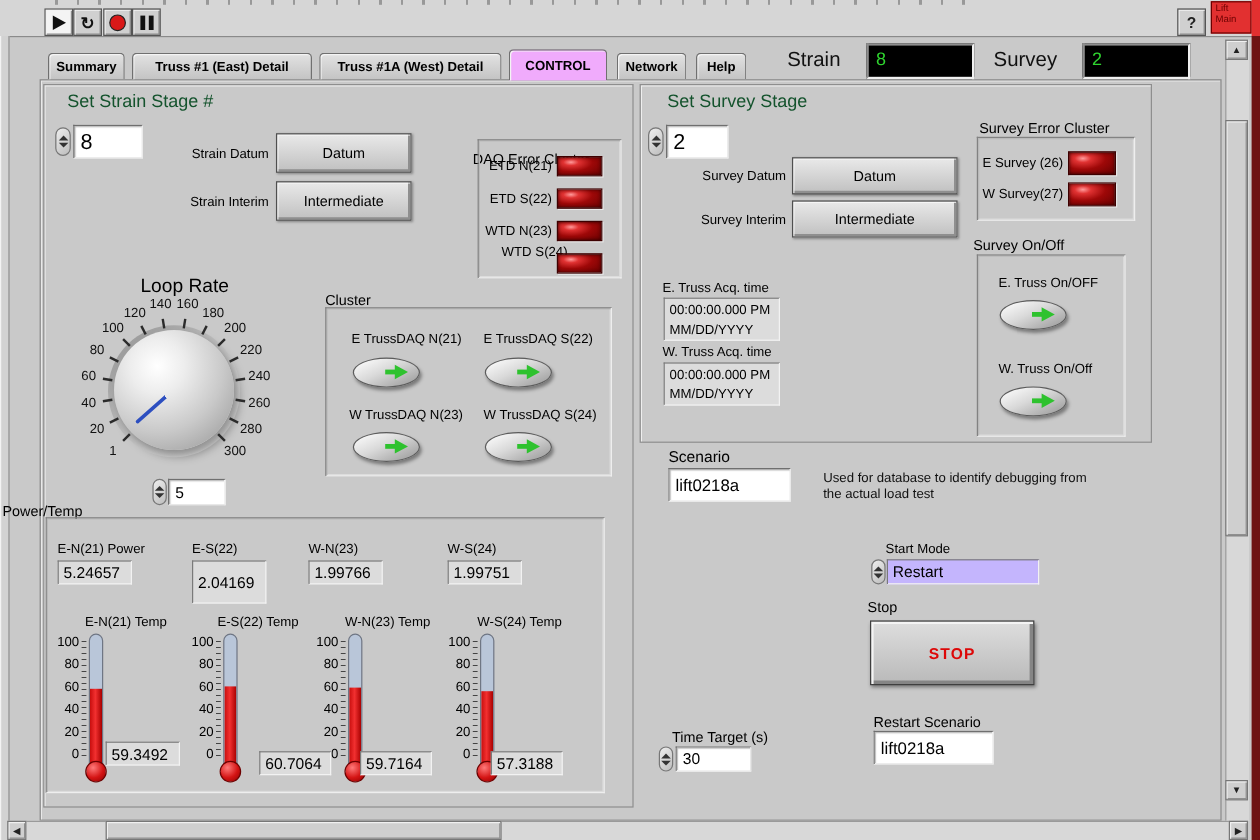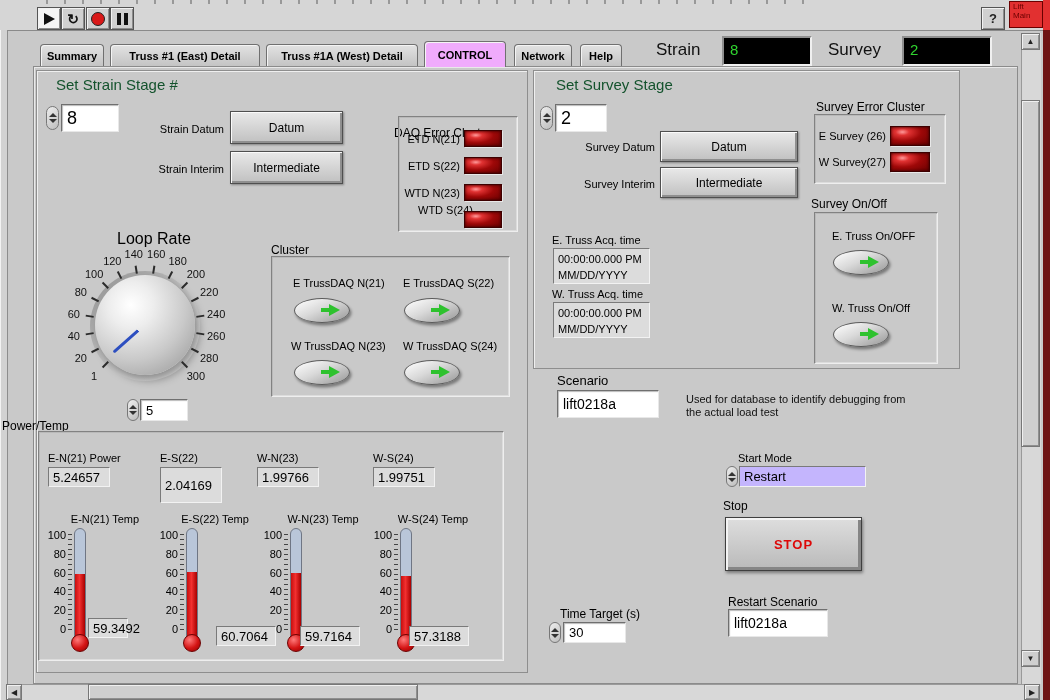--- a/index.html
+++ b/index.html
@@ -323,21 +323,21 @@
         <span>20</span>
         <span>0</span>
     </div>
       <div class="t-ticks"></div>
     <div class="t-tube">
         <div class="t-fill" style="height: 57.3%;"></div>
       </div>
       <div class="t-bulb"></div>
   </div>
 
-  <div class="disp" style="left:88px;top:618px;width:40px;height:20px;">59.3492</div>
+  <div class="disp" style="left:88px;top:618px;width:62px;height:20px;">59.3492</div>
   <div class="disp" style="left:196px;top:626px;width:60px;height:20px;margin-left:20px;">60.7064</div>
   <div class="disp" style="left:300px;top:626px;width:60px;height:20px;">59.7164</div>
   <div class="disp" style="left:409px;top:626px;width:60px;height:20px;">57.3188</div>
 
   <div class="panel" style="left:533px;top:70px;width:425px;height:297px;"></div>
   <div class="title" style="left:556px;top:76px;">Set Survey Stage</div>
 
   <div class="spin" style="left:540px;top:106px;">
       <i class="up"></i>
       <i class="dn"></i>

